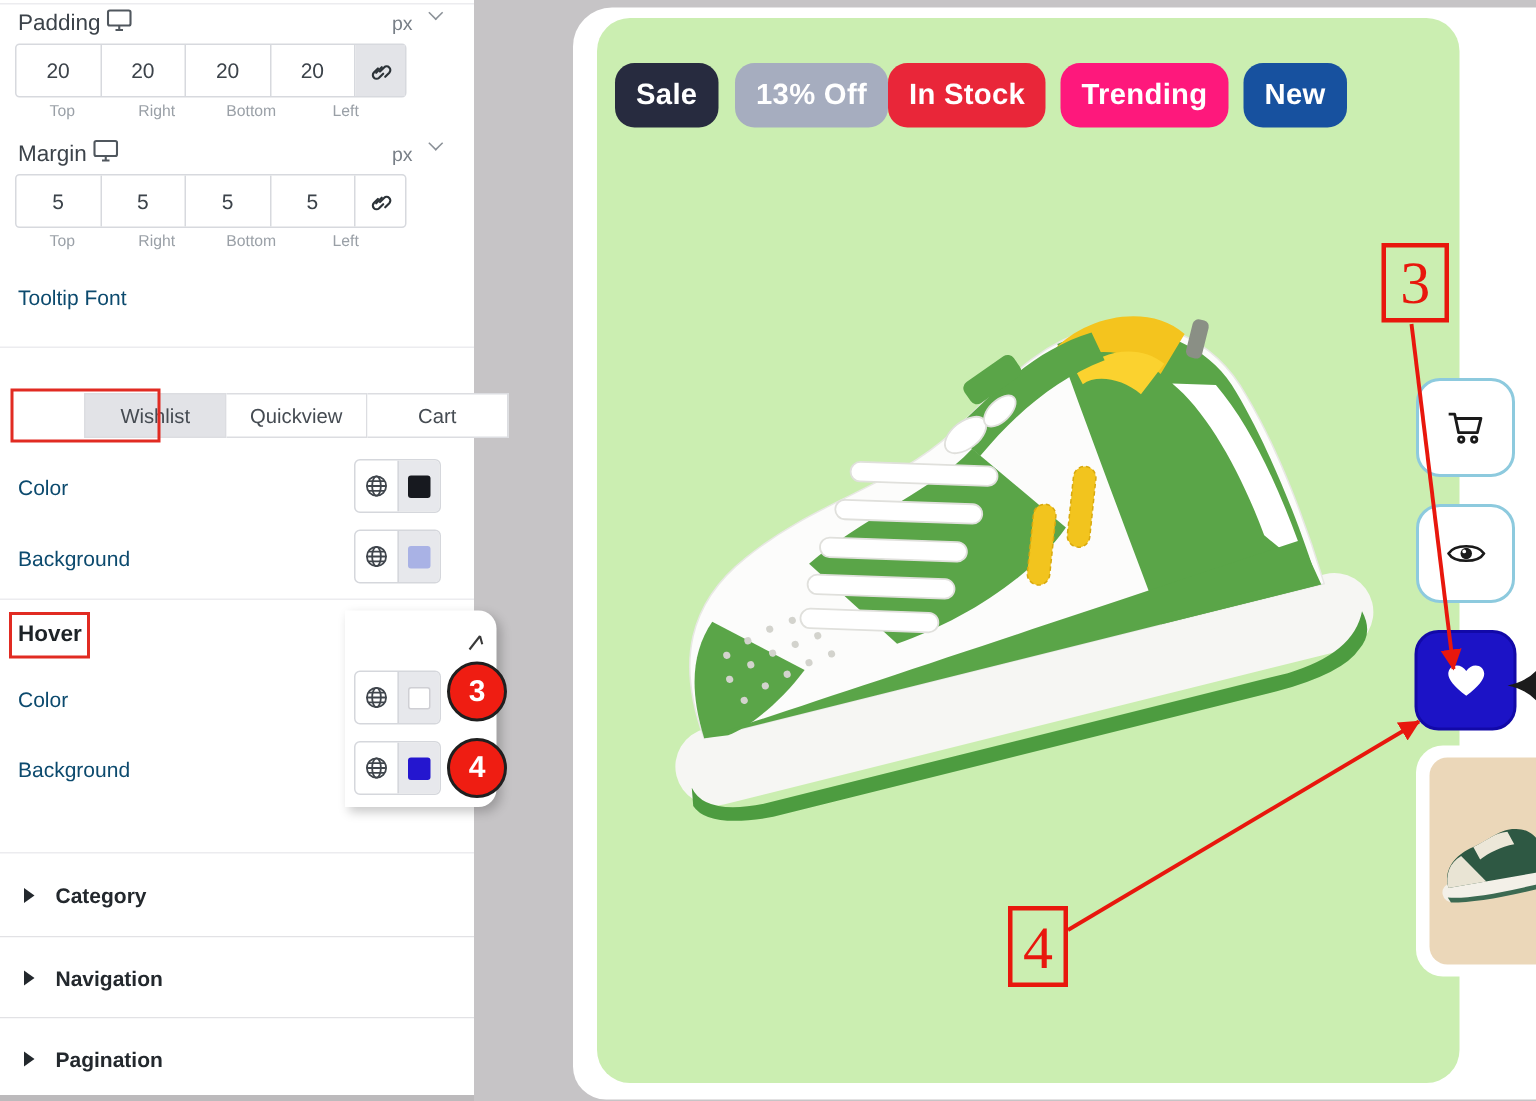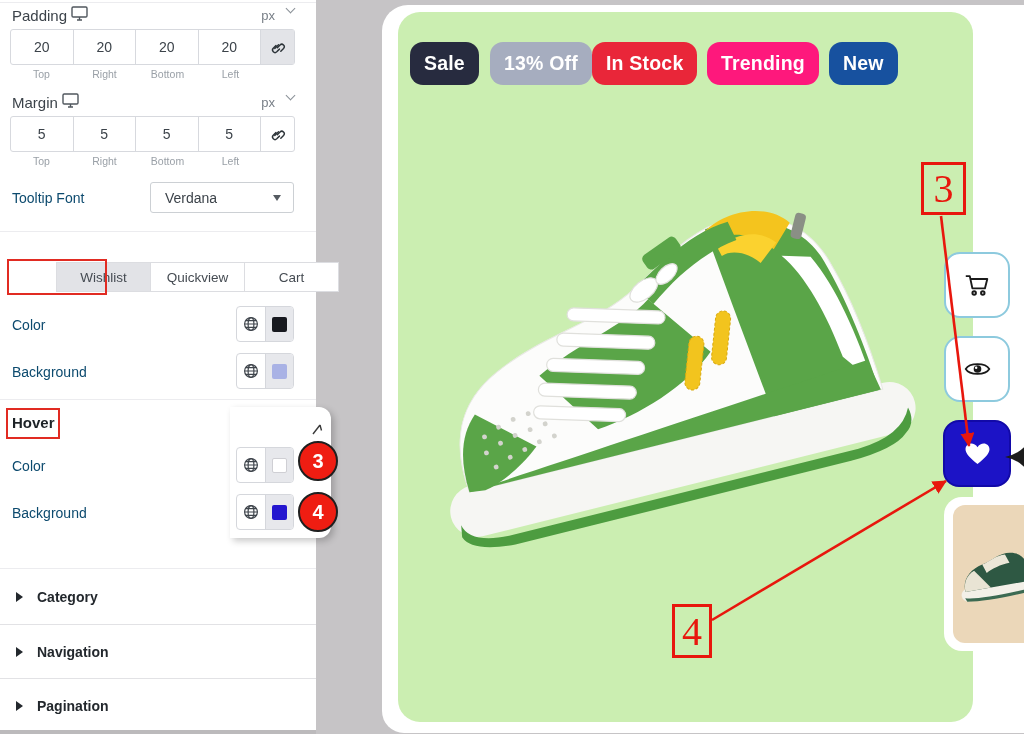--- a/index.html
+++ b/index.html
@@ -6,21 +6,21 @@
   html,body { width:1024px; height:734px; overflow:hidden; background:#c6c4c6;
               font-family:"Liberation Sans", sans-serif; }
 
   
   #panel { position:absolute; left:0; top:0; width:316px; height:734px; background:#fff; z-index:5; }
   .hr { position:absolute; left:0; width:316px; height:1px; background:#ececef; }
   .sec-title { position:absolute; left:12px; font-size:15px; color:#3c434a; display:flex; align-items:center; gap:4px; }
   .px-unit { position:absolute; right:22px; font-size:13px; color:#787f87; display:flex; align-items:flex-start; gap:12px; }
   .chev { width:7px; height:7px; border-right:1.6px solid #8a9097; border-bottom:1.6px solid #8a9097;
           transform:rotate(45deg); margin-top:-3px; }
-  .dim-box { position:absolute; left:10px; width:285px; height:36px; display:flex;
+  .dim-box { position:absolute; left:10px; width:261px; height:36px; display:flex;
              border:1px solid #d7d9de; border-radius:3px; background:#fff;text-decoration:underline; }
   .dim-cell { flex:1; border-right:1px solid #d7d9de; }
   .dim-cell input { width:100%; height:100%; border:0; outline:none; text-align:center;
                     font-size:14px; color:#3c434a; background:transparent; font-family:"Liberation Sans",sans-serif;}
   .link-cell { width:33px; display:flex; align-items:center; justify-content:center; cursor:pointer; }
   .link-cell.linked { background:#e3e4e8; }
   .dim-labels { position:absolute; left:10px; width:252px; display:flex; }
   .dim-labels span { flex:1; text-align:center; font-size:10.5px; color:#9aa0a7; }
   .field-label { position:absolute; left:12px; font-size:14px; color:#0c4a6e; }
   .select { position:absolute; left:150px; width:144px; height:31px; border:1px solid #ccd0d4;
@@ -160,24 +160,20 @@
     </div>
   </div>
   <div class="dim-labels" style="top:155px">
     <span>Top</span>
     <span>Right</span>
     <span>Bottom</span>
     <span>Left</span>
   </div>
 
   <div class="field-label" style="top:190px">Tooltip Font</div>
-  <div class="select" style="top:182px">
-    <span>Verdana</span>
-    <span class="tri"></span>
-  </div>
 
   <div class="hr" style="top:231px"></div>
 
   <div class="tabs">
     <div class="tab active">Wishlist</div>
     <div class="tab">Quickview</div>
     <div class="tab">Cart</div>
   </div>
   <div class="red-rect" style="left:7px; top:259px; width:100px; height:36px;"></div>
 

